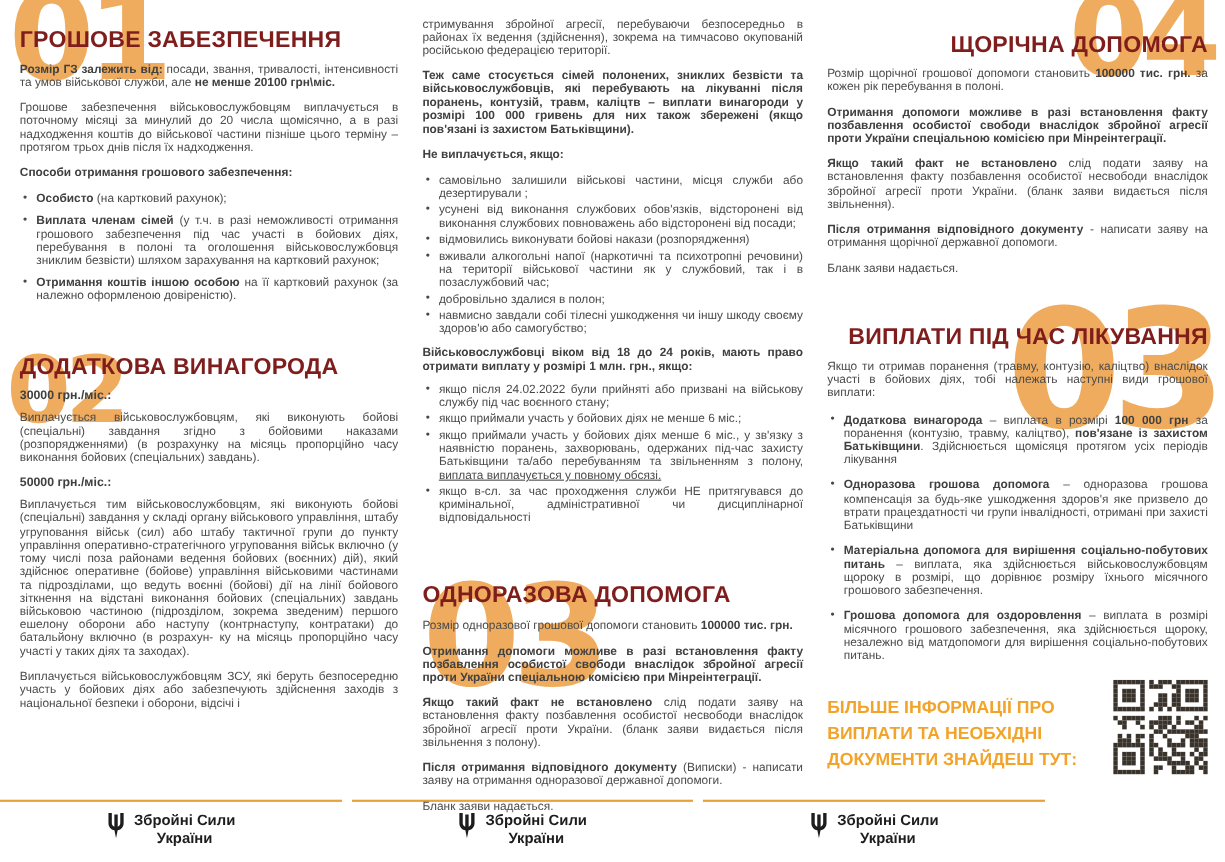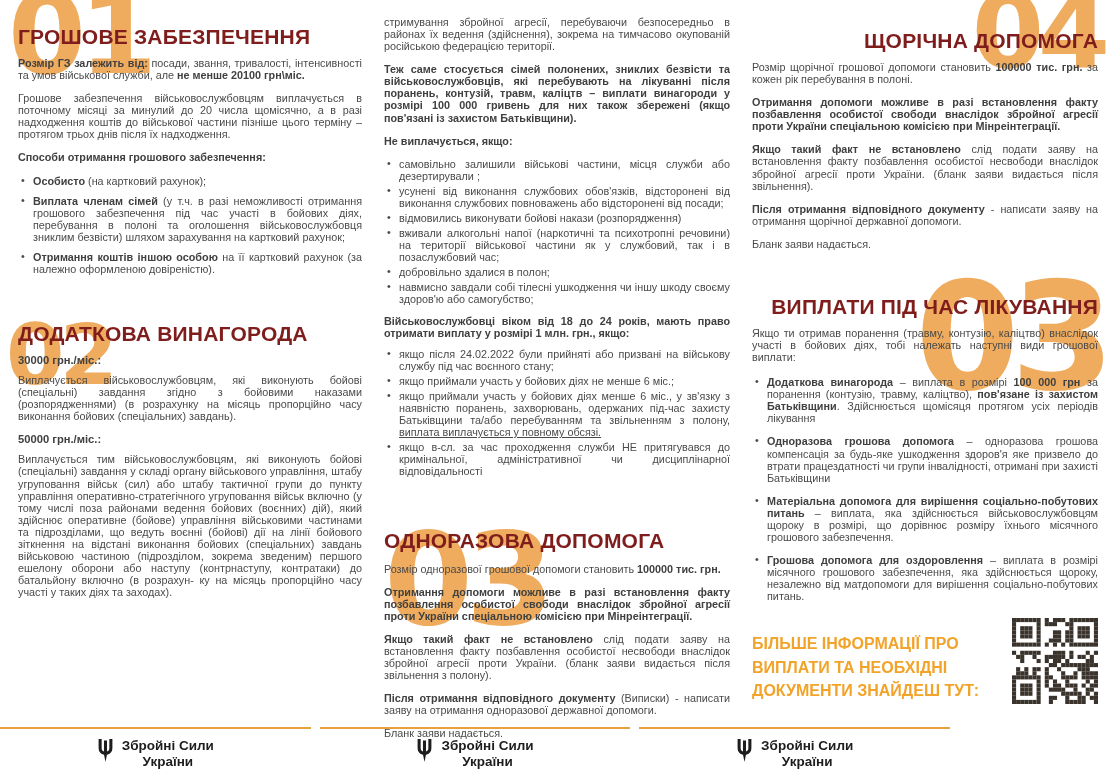--- a/index.html
+++ b/index.html
@@ -72,20 +72,21 @@
       </ul>
     </section>
 
     <section class="sec" style="margin-top:48px;">
       <div class="bignum n02">02</div>
       <h2>ДОДАТКОВА ВИНАГОРОДА</h2>
       <p class="money">30000 грн./міс.:</p>
       <p class="t"><span>Виплачується військовослужбовцям, які виконують бойові (спеціальні) завдання згідно з бойовими наказами (розпорядженнями) (в розрахунку на місяць пропорційно часу виконання бойових (спеціальних) завдань).</span></p>
       <p class="money">50000 грн./міс.:</p>
       <p class="t"><span>Виплачується тим військовослужбовцям, які виконують бойові (спеціальні) завдання у складі органу військового управління, штабу угруповання військ (сил) або штабу тактичної групи до пункту управління оперативно-стратегічного угруповання військ включно (у тому числі поза районами ведення бойових (воєнних) дій), який здійснює оперативне (бойове) управління військовими частинами та підрозділами, що ведуть воєнні (бойові) дії на лінії бойового зіткнення на відстані виконання бойових (спеціальних) завдань військовою частиною (підрозділом, зокрема зведеним) першого ешелону оборони або наступу (контрнаступу, контратаки) до батальйону включно (в розрахун- ку на місяць пропорційно часу участі у таких діях та заходах).</span></p>
+      <p class="t"><span>Виплачується військовослужбовцям ЗСУ, які беруть безпосередню участь у бойових діях або забезпечують здійснення заходів з національної безпеки і оборони, відсічі і</span></p>
     </section>
   </div>
 
   <div class="col col2">
     <section class="sec" style="padding-top:16px;">
       <p class="t"><span>стримування збройної агресії, перебуваючи безпосередньо в районах їх ведення (здійснення), зокрема на тимчасово окупованій російською федерацією території.</span></p>
       <p class="t"><span class="b">Теж саме стосується сімей полонених, зниклих безвісти та військовослужбовців, які перебувають на лікуванні після поранень, контузій, травм, каліцтв – виплати винагороди у розмірі 100 000 гривень для них також збережені (якщо пов'язані із захистом Батьківщини).</span></p>
       <p class="t"><span class="b">Не виплачується, якщо:</span></p>
       <ul style="margin-bottom:9px;">
         <li style="margin-bottom:3px;"><span>самовільно залишили військові частини, місця служби або дезертирували ;</span></li>

